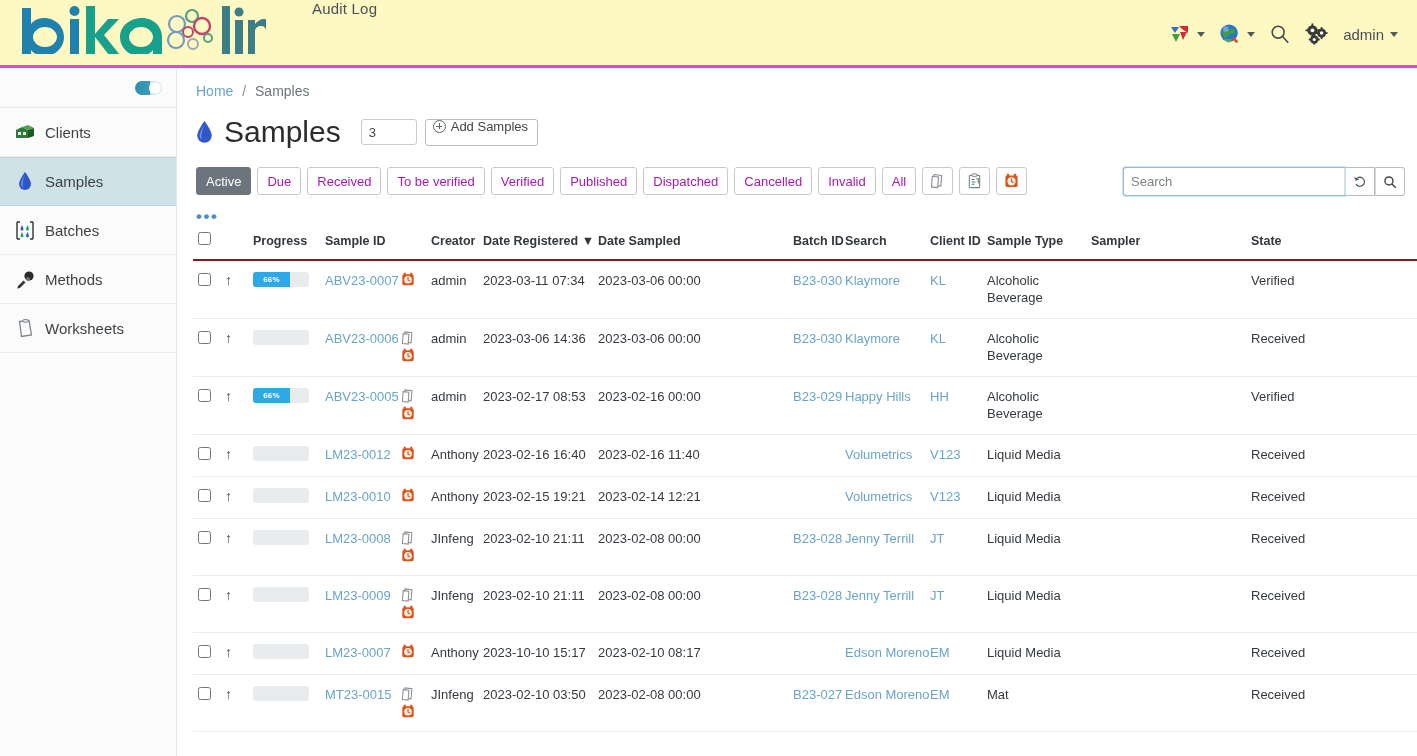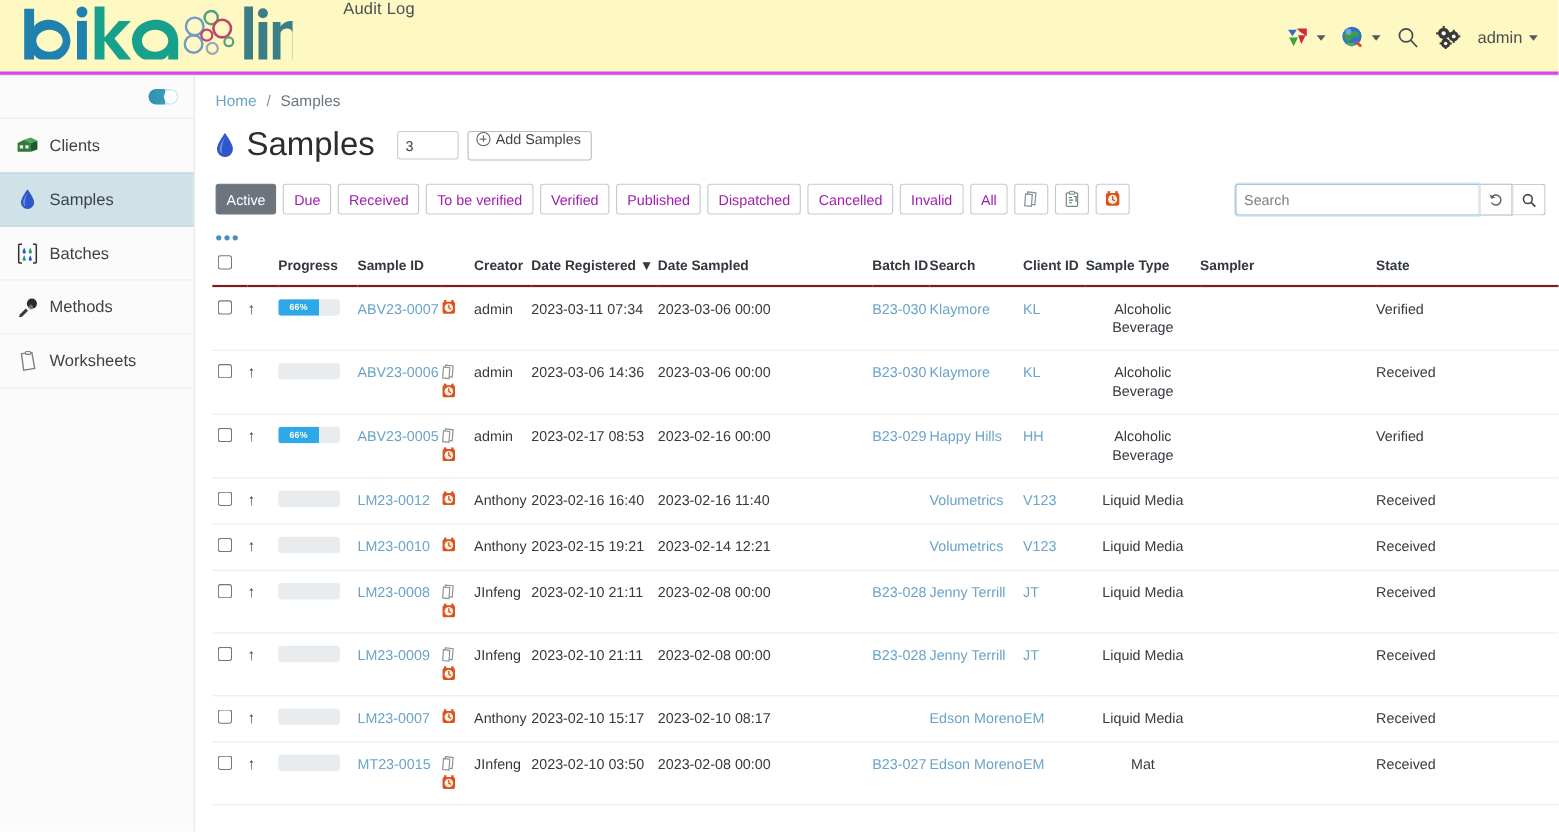--- a/index.html
+++ b/index.html
@@ -272,21 +272,21 @@
   td.cb-cell, th.cb-cell { width: 32px; }
   th.prog, td.prog { width: 72px; }
   th.sid, td.sid { width: 76px; }
   th.sidicon, td.sidicon { width: 30px; }
   th.creator, td.creator { width: 52px; }
   th.dreg, td.dreg { width: 115px; }
   th.dsamp, td.dsamp { width: 195px; }
   th.batch, td.batch { width: 52px; }
   th.client, td.client { width: 85px; }
   th.clientid, td.clientid { width: 57px; }
-  th.stype, td.stype { width: 104px; text-align: center; }
+  th.stype, td.stype { width: 104px; }
   th.sampler, td.sampler { width: 160px; }
   th.state, td.state { width: auto; }
 
   .arrow-cell { width: 28px; }
   .up-arrow { color: #3c4a58; font-size: 14px; line-height: 14px; }
 
   input[type=checkbox].cb {
     width: 13px; height: 13px; margin: 1px 0 0 5px;
     accent-color: #fff;
     cursor: pointer;
@@ -799,21 +799,21 @@
                 <svg width="14" height="15" viewBox="0 0 16 17">
                   <rect x="1.5" y="2.5" width="13" height="12.5" rx="2" fill="#d9541e"></rect>
                   <circle cx="8" cy="8.8" r="4.4" fill="#f5f0e2"></circle>
                   <path d="M8 5.6 v3.4 l2.3 1.3" stroke="#d9541e" stroke-width="1.3" fill="none"></path>
                   <rect x="3" y="0.8" width="2.5" height="2.4" fill="#d9541e"></rect>
                   <rect x="10.5" y="0.8" width="2.5" height="2.4" fill="#d9541e"></rect>
                 </svg>
               </div>
             </td>
             <td class="creator">Anthony</td>
-            <td class="dreg">2023-02-10 15:17</td>
+            <td class="dreg">2023-10-10 15:17</td>
             <td class="dsamp">2023-02-10 08:17</td>
             <td class="batch"></td>
             <td class="client"><a class="lnk">Edson Moreno</a></td>
             <td class="clientid"><a class="lnk">EM</a></td>
             <td class="stype">Liquid Media</td>
             <td class="sampler"></td>
             <td class="state">Received</td>
           </tr>
           <tr>
             <td class="cb-cell"><input type="checkbox" class="cb" style=""></td>

